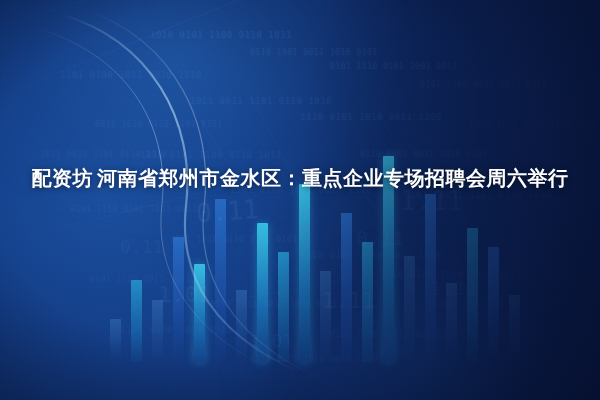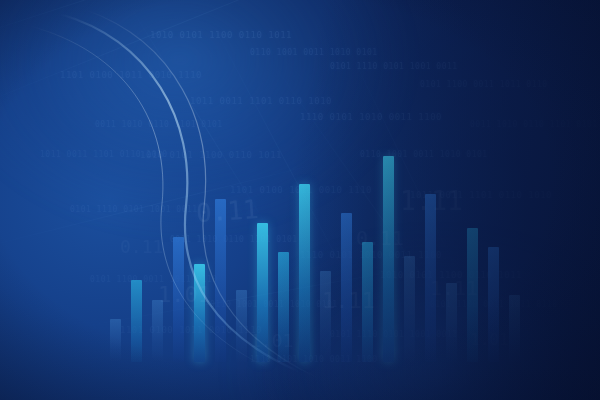--- a/index.html
+++ b/index.html
@@ -221,14 +221,17 @@
       <div class="bignum" style="left: 356px; top: 226px; font-size: 20px; opacity: 0.2;">0.11</div>
       <div class="bignum" style="left: 250px; top: 330px; font-size: 18px; opacity: 0.16;">1.01</div>
       <div class="bignum" style="left: 430px; top: 276px; font-size: 20px; opacity: 0.2;">1.11</div>
       <div class="bignum" style="left: 120px; top: 236px; font-size: 18px; opacity: 0.16;">0.11</div>
       <div class="bignum" style="left: 470px; top: 330px; font-size: 16px; opacity: 0.13;">1.01</div>
     </div>
 
   <div class="bg-right-dark"></div>
   <div class="vignette"></div>
 
+  <div class="headline">
+    <span class="brand">配资坊</span><span>河南省郑州市金水区：重点企业专场招聘会周六举行</span>
+  </div>
 
 </div>
 
 </body></html>

